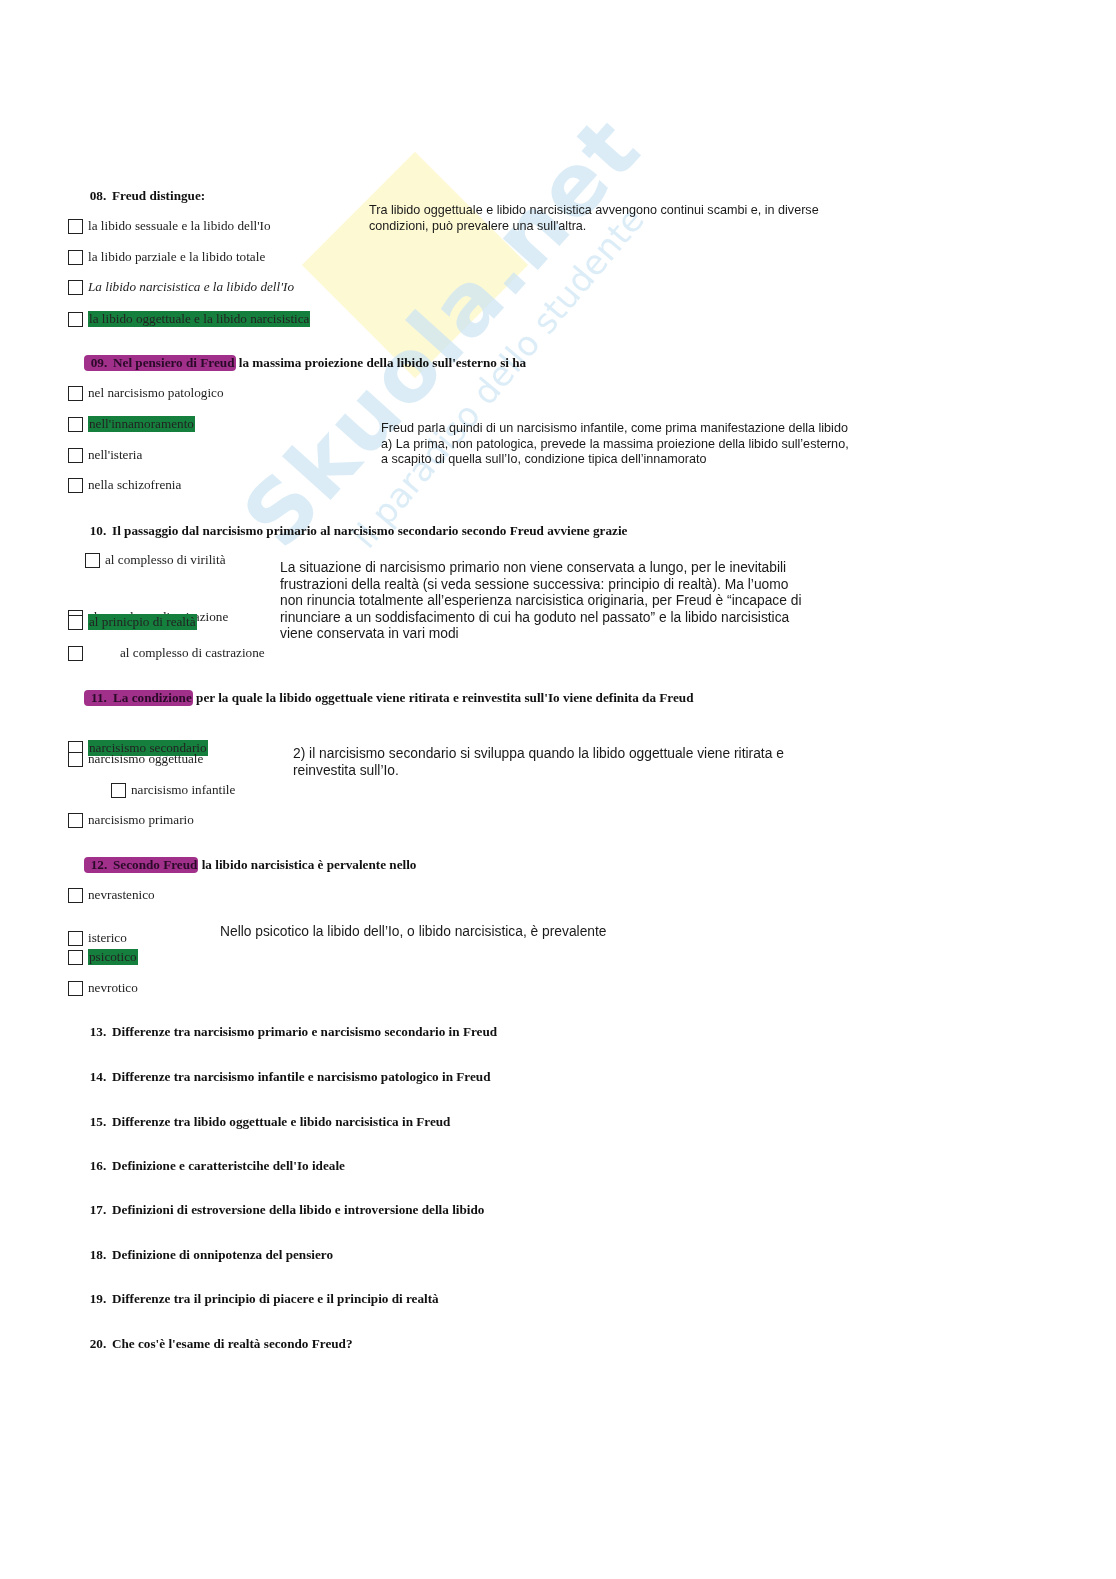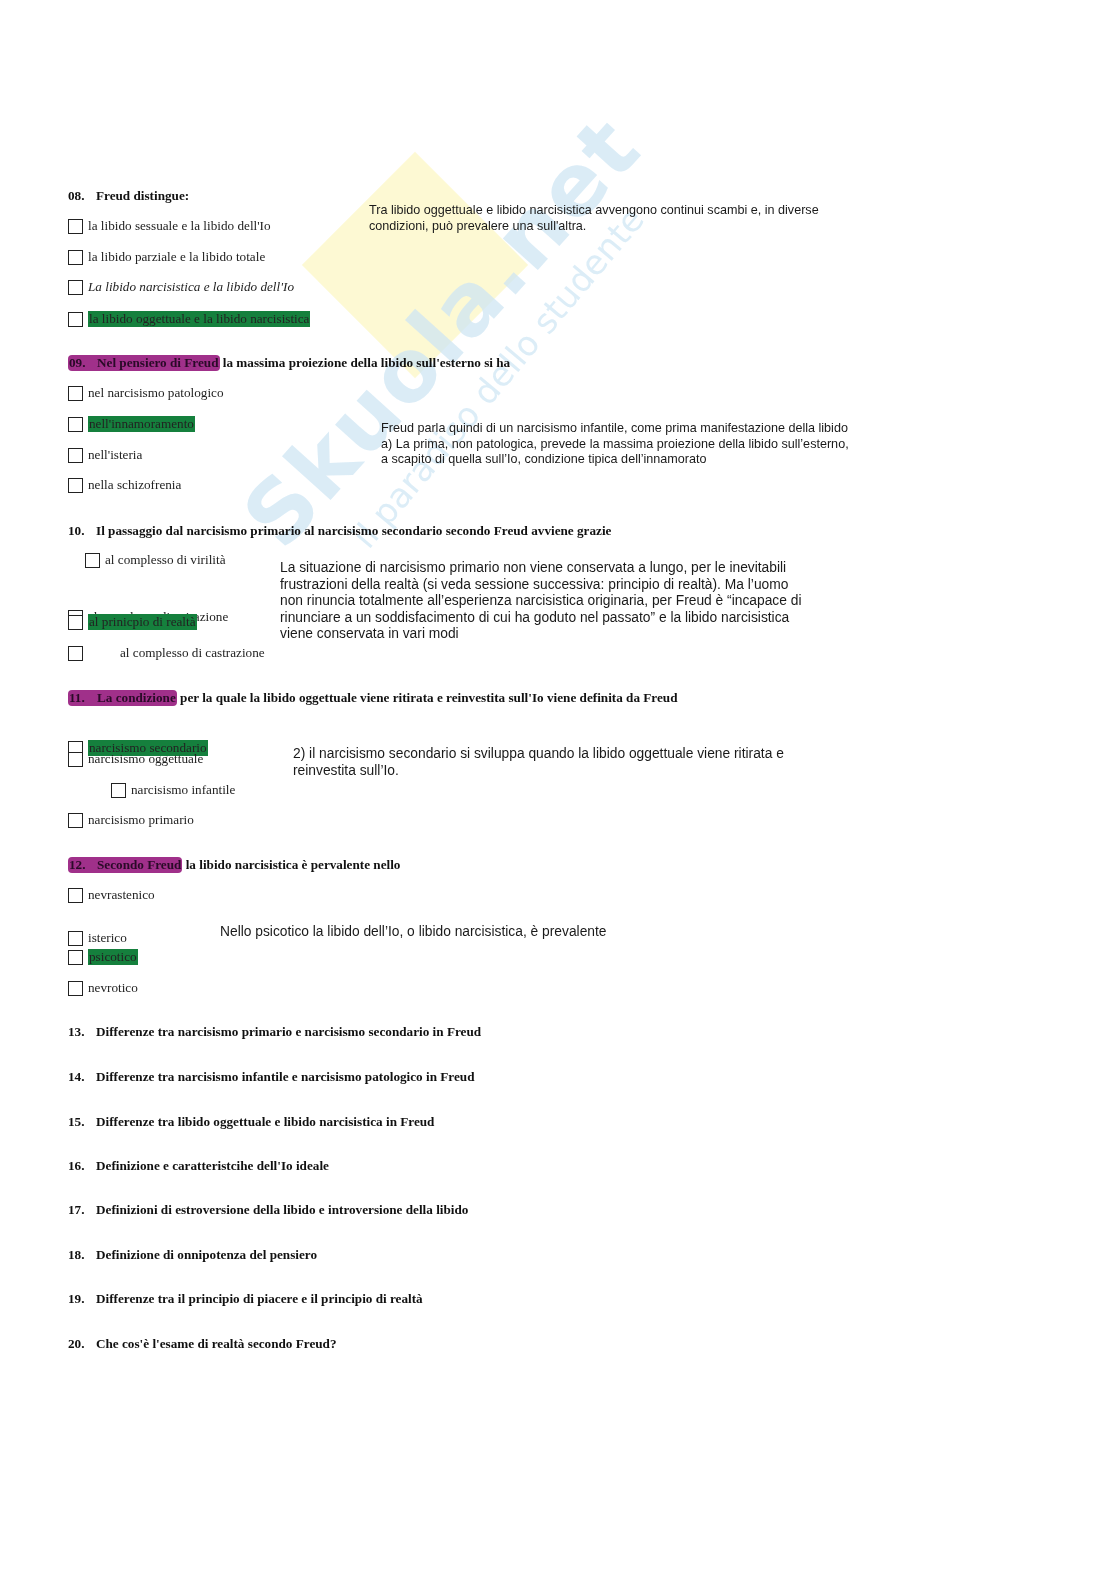--- a/index.html
+++ b/index.html
@@ -10,21 +10,21 @@
   .watermark { position: absolute; left: 175px; top: 165px; width: 360px; height: 400px; pointer-events: none; }
   .wm-text1 { position: absolute; left: 20px; top: 160px; width: 420px; height: 110px;
     font-family: "DejaVu Sans", sans-serif; font-weight: bold; font-size: 86px; color: #cfe6f4;
     transform: rotate(-48deg); transform-origin: 50% 50%; letter-spacing: 2px; opacity: 0.75; }
   .wm-yellow { position: absolute; left: 160px; top: 20px; width: 160px; height: 160px; background: #fdf7c8;
     transform: rotate(-45deg); opacity: 0.8; }
   .wm-text2 { position: absolute; left: 120px; top: 220px; width: 360px; font-family: "DejaVu Sans", sans-serif;
     font-size: 34px; color: #d6eaf6; transform: rotate(-50deg); transform-origin: 50% 50%; opacity: 0.85; white-space: nowrap; }
 
   
-  .q { position: absolute; left: 68px; font-family: "Liberation Serif", serif; font-weight: bold; font-size: 13.2px; color: #111; white-space: nowrap; }
+  .q { position: absolute; left: 84px; font-family: "Liberation Serif", serif; font-weight: bold; font-size: 13.2px; color: #111; white-space: nowrap; text-align: center; }
   .q .num { display: inline-block; width: 28px; }
   .hl-purple { background: #a0308a; color: #2a0a28; border-radius: 4px; padding: 0 1px 1px 1px; }
   .opt { position: absolute; left: 68px; height: 18px; font-family: "Liberation Serif", serif; font-size: 13.2px; color: #222; white-space: nowrap; display: flex; align-items: center; }
   .cb { width: 15px; height: 15px; border: 1.5px solid #222; box-sizing: border-box; margin-right: 5px; flex: none; background: #fff; }
   .hl-yellow { background: #15803d; padding: 0 1px; }
   .note { position: absolute; font-family: "Liberation Sans", sans-serif; color: #1a1a1a; line-height: 1.25; white-space: nowrap; }
   .note div { white-space: nowrap; }
   .n-small { font-size: 12.6px; }
   .n-mid { font-size: 13.8px; line-height: 16.5px; }
 </style>

